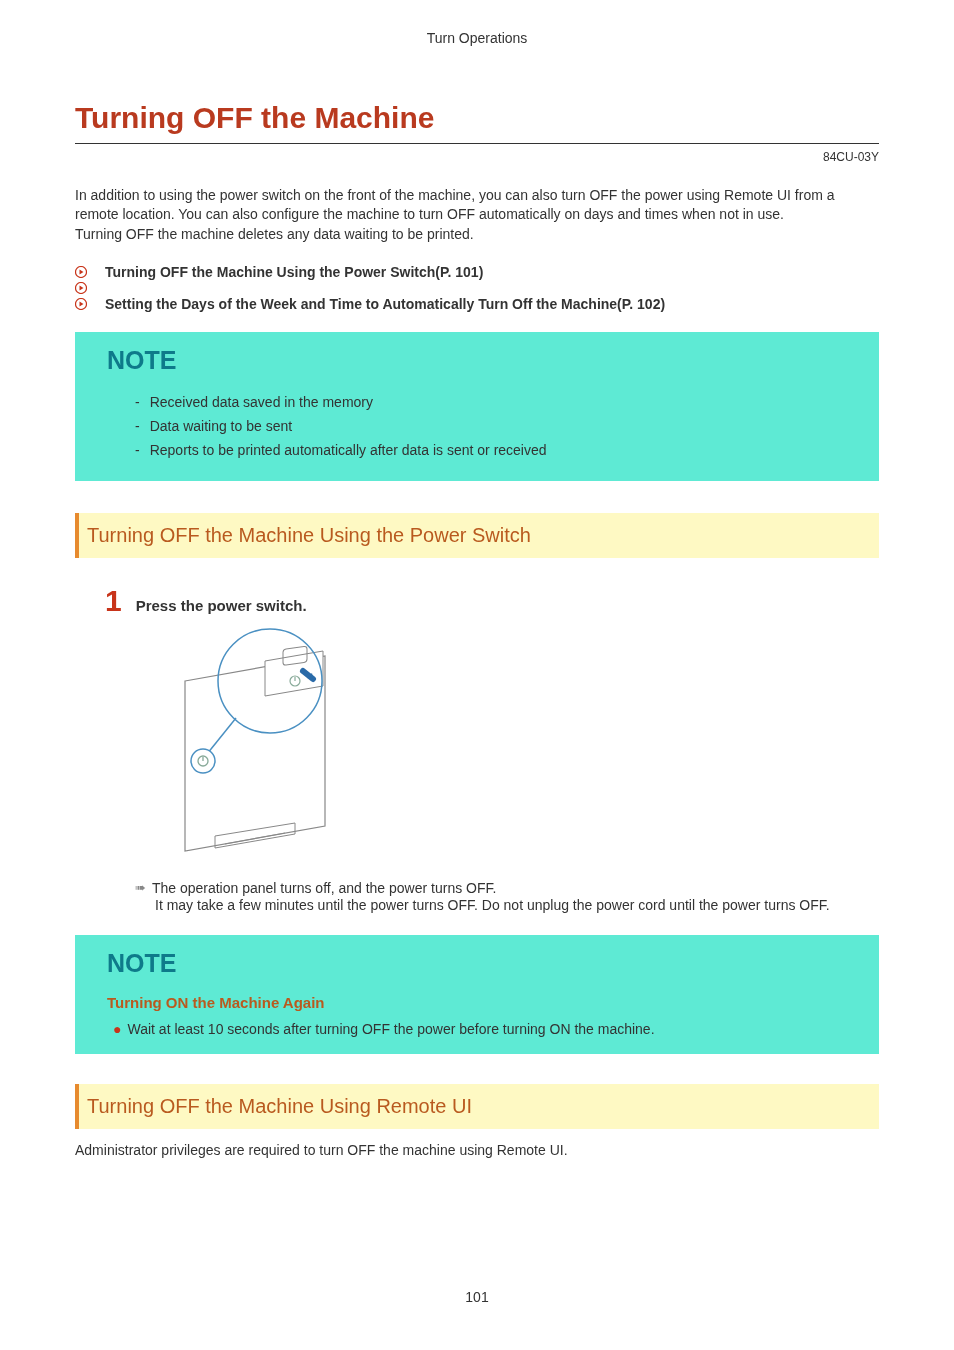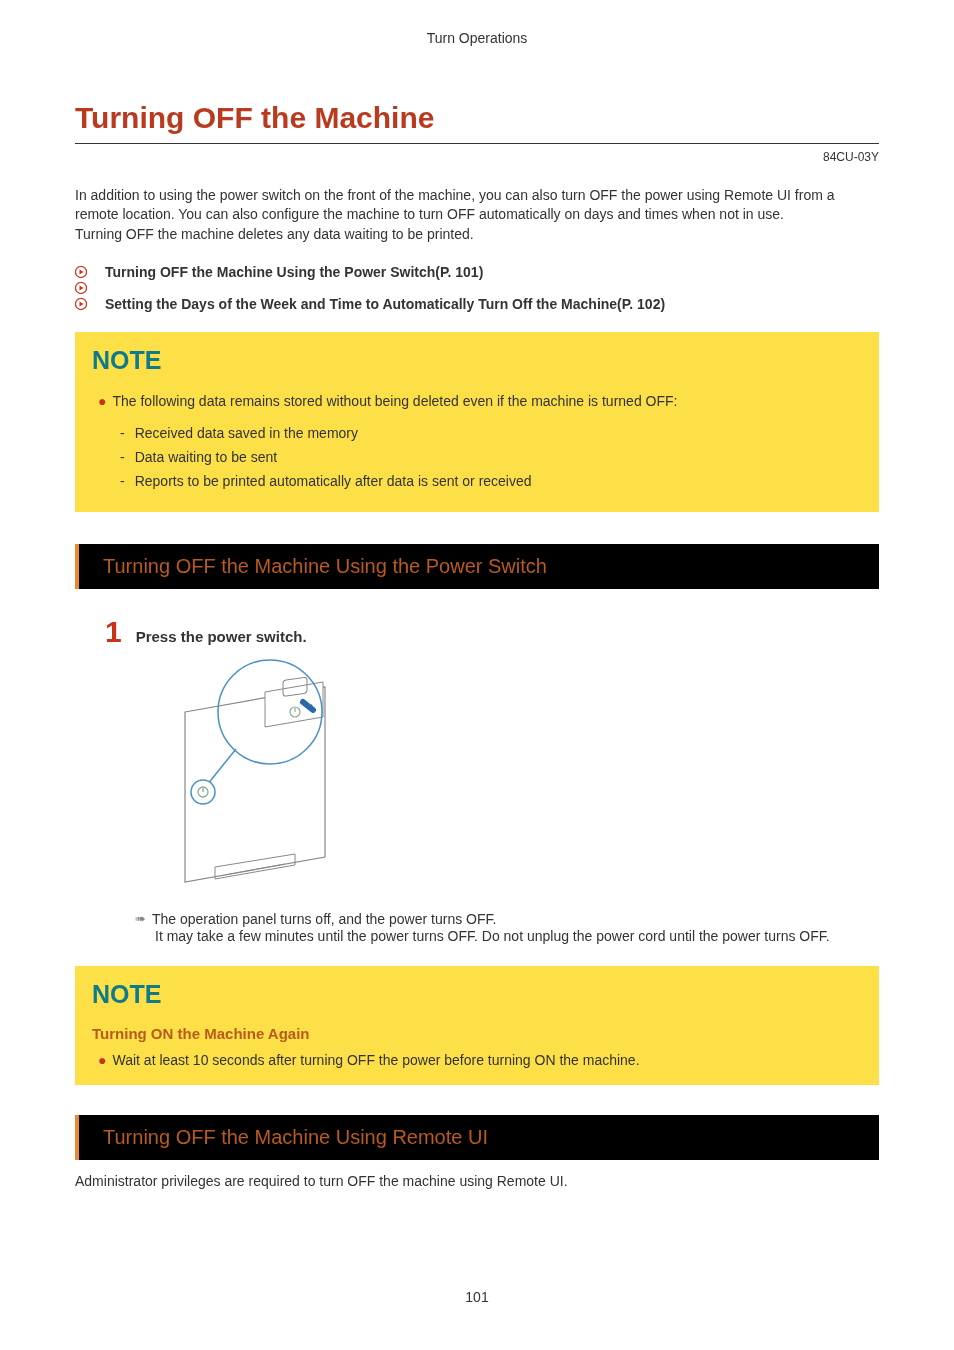--- a/index.html
+++ b/index.html
@@ -54,22 +54,22 @@
   }
   .play-icon {
     display: inline-flex;
     width: 12px;
     height: 12px;
     align-items: center;
     justify-content: center;
   }
   .play-icon svg { display: block; }
   .note-box {
-    background: #fde047;
-    padding: 14px 24px 18px 17px;
+    background: #5eead4;
+    padding: 14px 24px 18px 32px;
     margin-bottom: 32px;
   }
   .note-title {
     color: #0e7a8a;
     font-size: 25px;
     font-weight: bold;
     margin-bottom: 16px;
   }
   .red-bullet {
     color: #c8341a;
@@ -82,23 +82,23 @@
     margin-left: 6px;
     margin-bottom: 10px;
   }
   .note-sub {
     font-size: 14px;
     line-height: 1.7;
     margin-left: 28px;
   }
   .dash { margin-right: 10px; }
   .section-bar {
-    background: #000000;
+    background: #fef9c3;
     border-left: 4px solid #e78a2e;
-    padding: 11px 24px;
+    padding: 11px 8px;
     font-size: 20px;
     color: #b95a1f;
     margin-bottom: 28px;
   }
   .step-row {
     display: flex;
     align-items: baseline;
     gap: 14px;
     margin-left: 30px;
     margin-bottom: 10px;
@@ -188,23 +188,20 @@
             <circle cx="6" cy="6" r="5.5" fill="none" stroke="#c8341a" stroke-width="1.2"></circle>
             <path d="M4.5 3.5 L8.5 6 L4.5 8.5 Z" fill="#c8341a"></path>
           </svg>
       </span>
       <span>Setting the Days of the Week and Time to Automatically Turn Off the Machine(P. 102)</span>
     </div>
   </div>
 
   <div class="note-box">
     <div class="note-title">NOTE</div>
-    <div class="note-line">
-      <span class="red-bullet">●</span><span>The following data remains stored without being deleted even if the machine is turned OFF:</span>
-    </div>
     <div class="note-sub"><span class="dash">-</span><span>Received data saved in the memory</span></div>
     <div class="note-sub"><span class="dash">-</span><span>Data waiting to be sent</span></div>
     <div class="note-sub"><span class="dash">-</span><span>Reports to be printed automatically after data is sent or received</span></div>
   </div>
 
   <div class="section-bar">Turning OFF the Machine Using the Power Switch</div>
 
   <div class="step-row">
     <div class="step-num">1</div>
     <div class="step-text">Press the power switch.</div>

